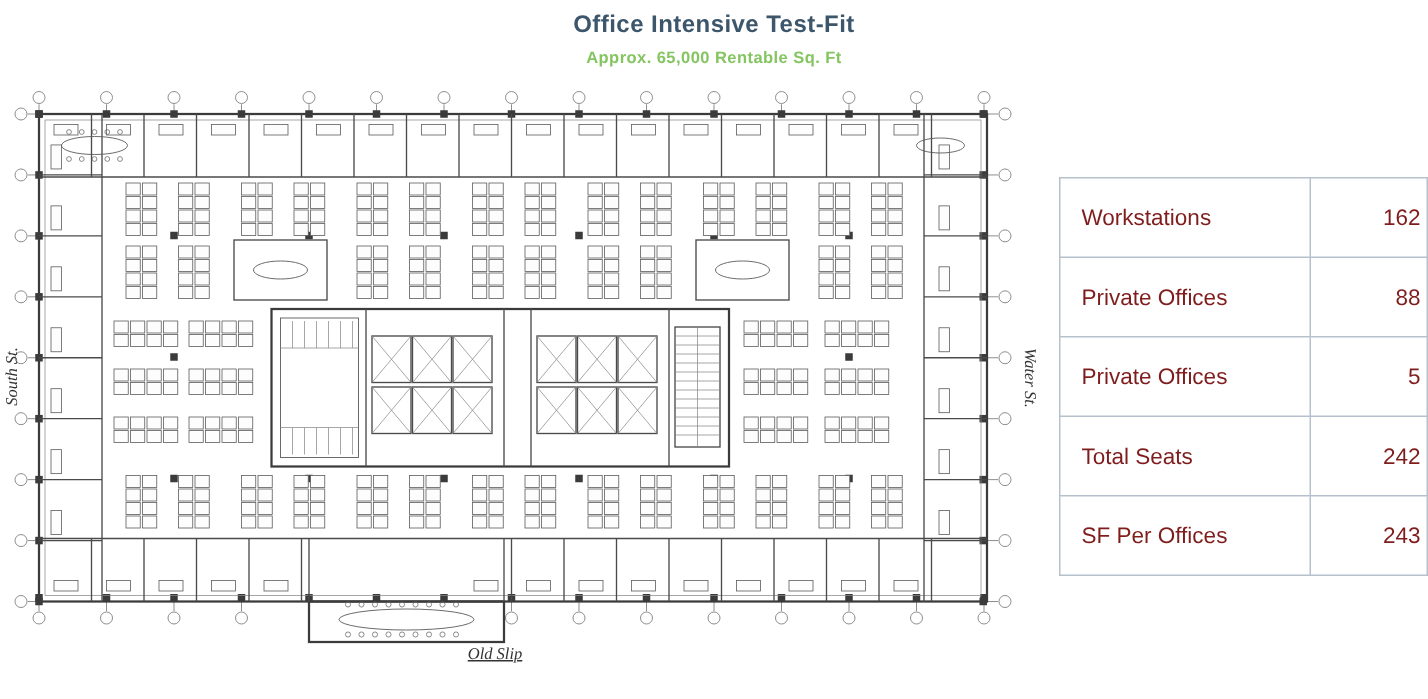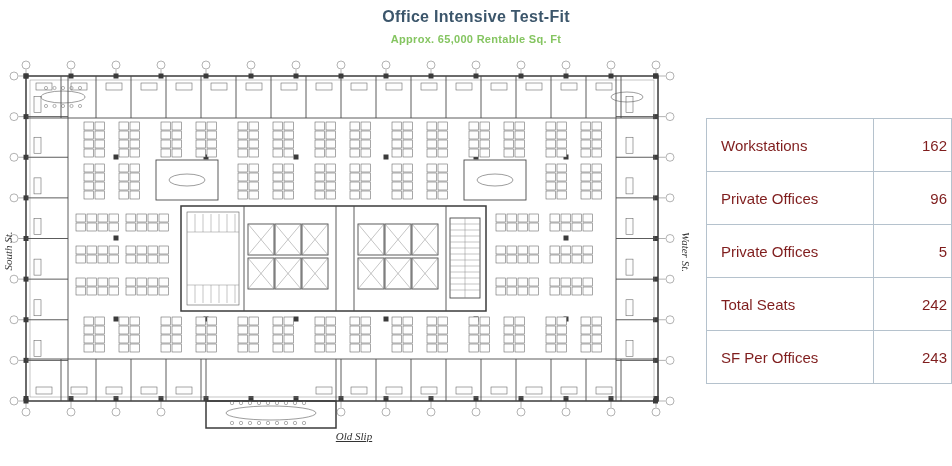--- a/index.html
+++ b/index.html
@@ -9,21 +9,21 @@
   .title{font-size:16px;font-weight:bold;color:#3c566b;letter-spacing:.3px;}
   .subtitle{font-size:11px;font-weight:bold;color:#85c561;margin-top:7px;letter-spacing:.3px;}
 
   .plan-wrap{position:absolute;left:6px;top:56px;width:700px;height:404px;}
   #plan{position:absolute;left:0;top:0;}
 
   .street{position:absolute;font-family:"Liberation Serif", serif;font-style:italic;
           font-size:11px;color:#333;text-align:center;}
   .street-south{left:-28px;top:189px;width:60px;transform:rotate(-90deg);}
   .street-water{left:650px;top:190px;width:60px;transform:rotate(90deg);}
-  .street-oldslip{left:298px;top:374px;width:100px;text-decoration:underline;}
+  .street-oldslip{left:274px;top:374px;width:100px;text-decoration:underline;}
 
   table.summary{position:absolute;left:706px;top:118px;border-collapse:collapse;}
   table.summary td{border:1px solid #b5c2cd;color:#7f1d1d;font-size:15px;height:52px;}
   td.lbl{width:150px;padding:0 12px 0 14px;text-align:left;}
   td.val{width:78px;text-align:right;padding:0 4px;}
 
   
   .wall{fill:none;stroke:#3b3b3b;stroke-width:1.5;}
   .wall2{fill:none;stroke:#4a4a4a;stroke-width:.9;}
   .hair{fill:none;stroke:#8a8a8a;stroke-width:.5;}
@@ -821,21 +821,21 @@
   </div>
 
   <table class="summary">
     <tbody>
       <tr>
         <td class="lbl">Workstations</td>
         <td class="val">162</td>
       </tr>
       <tr>
         <td class="lbl">Private Offices</td>
-        <td class="val">96</td>
+        <td class="val">88</td>
       </tr>
       <tr>
         <td class="lbl">Private Offices</td>
         <td class="val">5</td>
       </tr>
       <tr>
         <td class="lbl">Total Seats</td>
         <td class="val">242</td>
       </tr>
       <tr>

